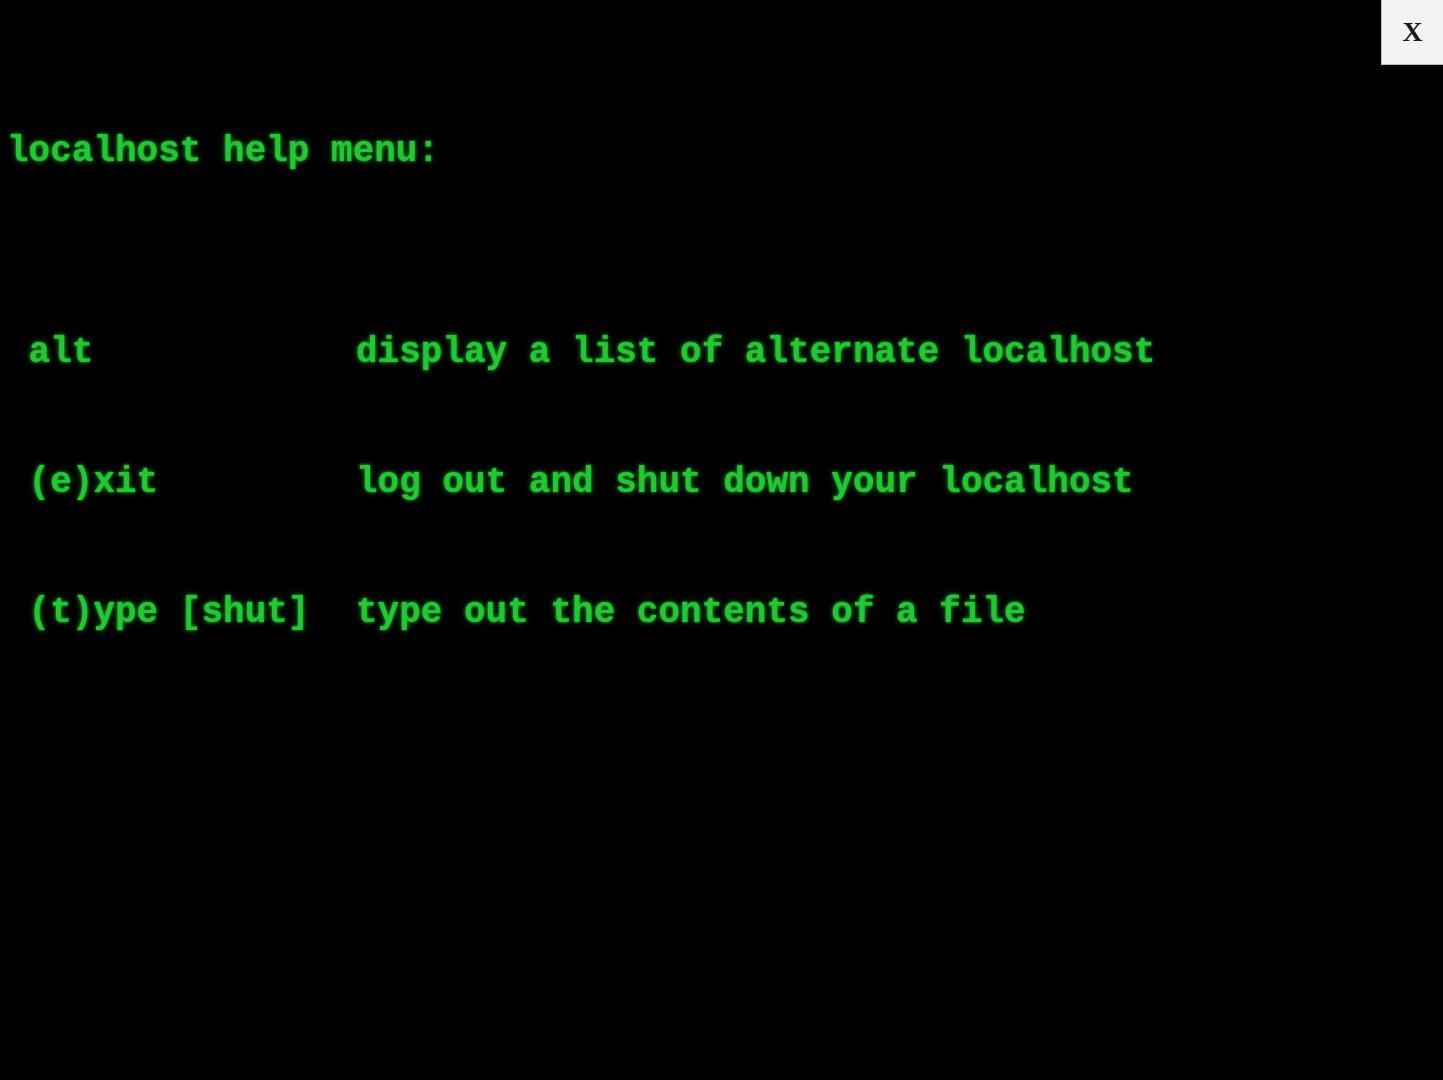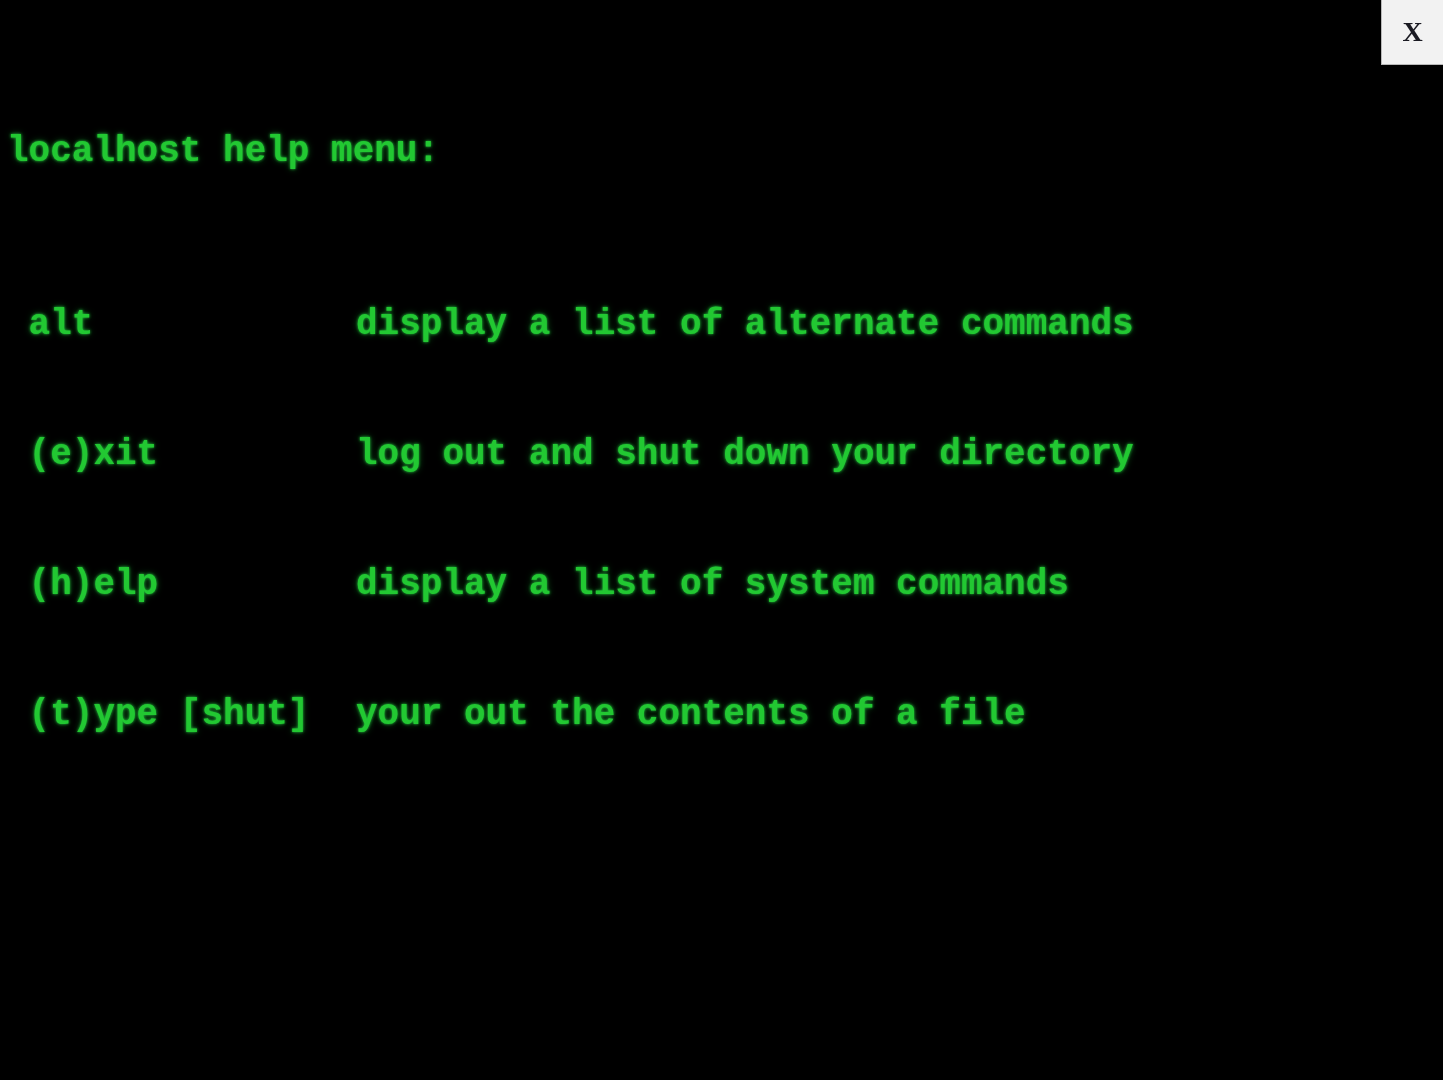--- a/index.html
+++ b/index.html
@@ -47,20 +47,21 @@
     display: block;
     height: 43.3px;
     white-space: pre;
   }
 
   
   .cmd-col {
     display: inline-block;
     width: 349px;
     white-space: pre;
+    margin-top: 28px;
   }
 
   #close-button {
     position: absolute;
     right: 0;
     top: 0;
     width: 62px;
     height: 65px;
     background: #f2f2f2;
     border: 1px solid #b9b9b9;
@@ -83,24 +84,23 @@
   }
 </style>
 </head>
 <body>
 
 <div id="terminal">
   <div id="screen-lines">
 
     <span class="line">localhost help menu:</span>
 
-    <span class="line"><span class="cmd-col"> alt</span><span>display a list of alternate commands</span></span>
-    <span class="line"><span class="cmd-col"> (e)xit</span><span>log out and shut down your directory</span></span>
-    <span class="line"><span class="cmd-col"> (h)elp</span><span>display a list of system commands</span></span>
-    <span class="line"><span class="cmd-col"> (t)ype [shut]</span><span>your out the contents of a file</span></span>
+    <span class="line"><span class="cmd-col"> alt</span><span>display a list of alternate localhost</span></span>
+    <span class="line"><span class="cmd-col"> (e)xit</span><span>log out and shut down your localhost</span></span>
+    <span class="line"><span class="cmd-col"> (t)ype [shut]</span><span>type out the contents of a file</span></span>
 
     
     
 
     
     
     
     
     
     

